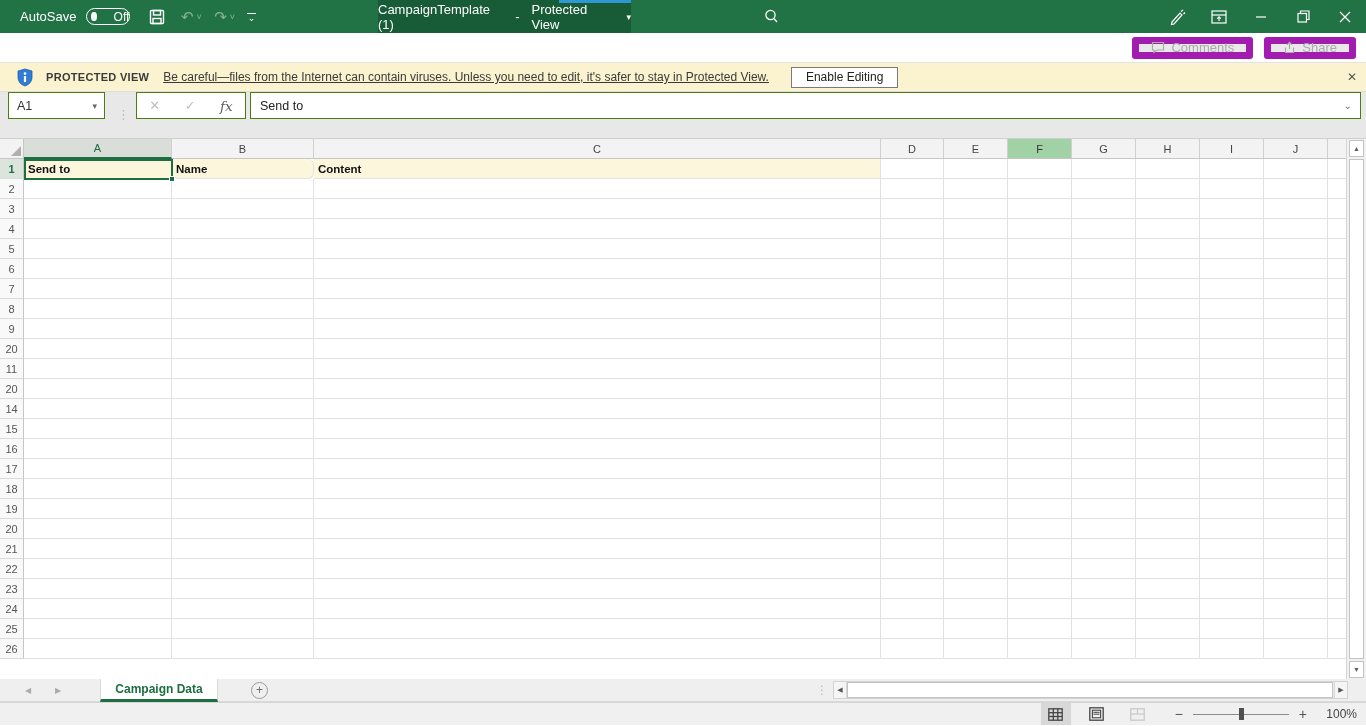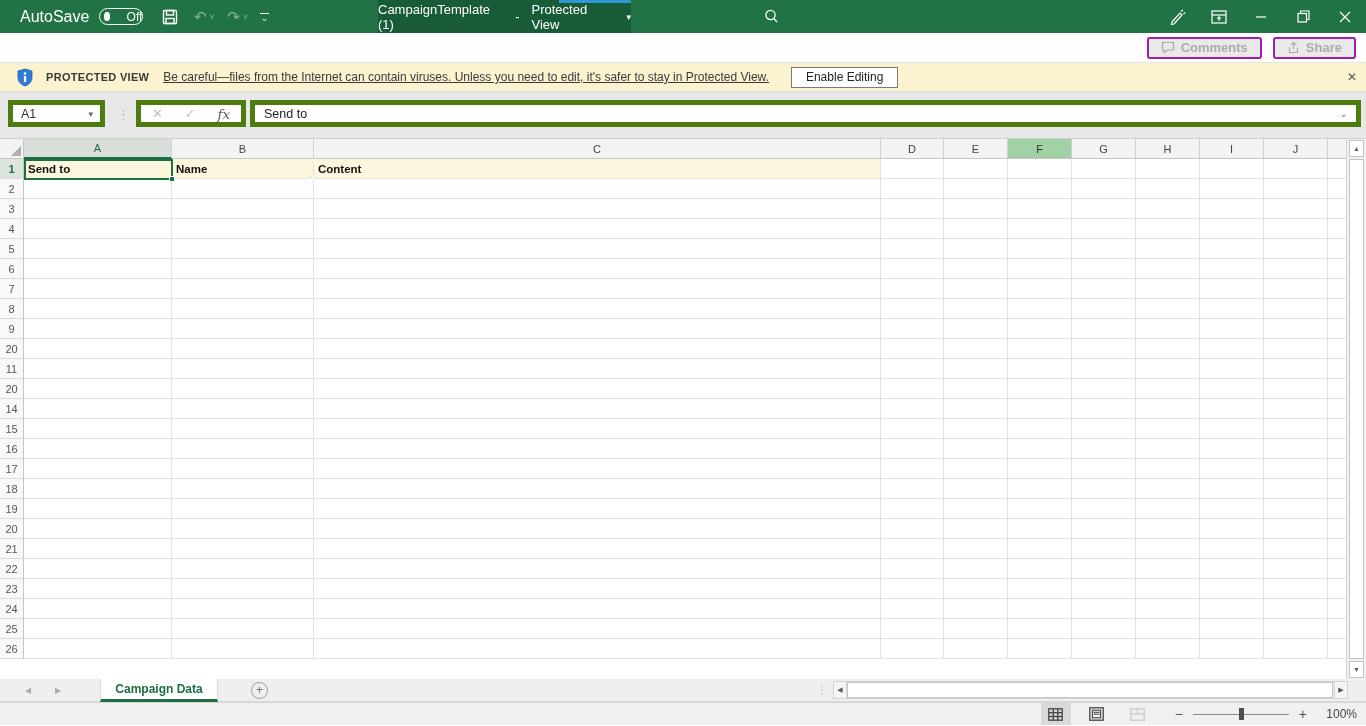--- a/index.html
+++ b/index.html
@@ -2,21 +2,21 @@
 <html><head>
 <meta charset="utf-8">
 <style>
   * { margin:0; padding:0; box-sizing:border-box; }
   html,body { width:1366px; height:726px; overflow:hidden; background:#fff;
               font-family:"Liberation Sans","DejaVu Sans",sans-serif; }
 
   
   .titlebar { position:relative; height:33px; background:#217346; color:#fff; }
   .tb-left { position:absolute; left:0; top:0; height:33px; display:flex; align-items:center; }
-  .autosave-label { margin-left:20px; font-size:16px; }
+  .autosave-label { margin-left:20px; font-size:13px; }
   .toggle { margin-left:10px; width:44px; height:17px; border:1px solid #fff; border-radius:9px;
             display:flex; align-items:center; cursor:default; }
   .toggle-dot { width:9px; height:9px; border-radius:50%; background:#fff; margin-left:4px; }
   .toggle-state { font-size:12px; margin-left:17px; }
   .tb-btn { width:30px; height:33px; display:flex; align-items:center; justify-content:center; }
   .save-btn { margin-left:12px; }
   .dim { opacity:.45; }
   .undo-glyph { font-size:15px; }
   .mini-chevron { font-size:9px; opacity:.45; margin-left:-6px; margin-right:4px; }
   .qat-chevron { margin-left:8px; display:flex; flex-direction:column; align-items:center; }
@@ -28,36 +28,36 @@
   .search-btn { position:absolute; left:756px; top:0; width:30px; height:33px;
                 display:flex; align-items:center; justify-content:center; }
   .tb-right { position:absolute; right:0; top:0; height:33px; display:flex; }
   .win-btn { width:42px; height:33px; display:flex; align-items:center; justify-content:center; font-size:13px; }
 
   
   .menubar { height:30px; background:#fff; display:flex; align-items:center; border-bottom:1px solid #E3E3E3; }
   .menu-tabs { display:flex; height:30px; align-items:center; margin-left:10px; }
   .menu-tab { padding:0 15px; font-size:13px; color:#444; height:30px; display:flex; align-items:center; }
   .mb-right { margin-left:auto; display:flex; gap:11px; margin-right:10px; }
-  .soft-btn { height:22px; padding:0 12px; background:#E9E9E9; border:2px solid #a21caf; border-radius:3px;
-              color:#ABABAB; font-size:13px; display:flex; align-items:center; gap:6px;font-weight:bold; }
+  .soft-btn { height:22px; padding:0 12px; background:#E9E9E9; border:7px solid #a21caf; border-radius:3px;
+              color:#ABABAB; font-size:13px; display:flex; align-items:center; gap:6px; }
 
   
   .banner { position:relative; height:29px; background:#FBF3CF; border-bottom:1px solid #DDD;
             display:flex; align-items:center; }
   .shield { margin-left:16px; }
   .pv-label { margin-left:12px; font-size:11px; font-weight:bold; color:#3A3A3A; letter-spacing:.3px; }
   .pv-msg { margin-left:14px; font-size:12px; color:#3A3A3A; text-decoration:underline; }
   .enable-btn { margin-left:22px; height:21px; padding:0 14px; background:#fff; border:1px solid #7A7A7A;
                 font-size:12px; color:#222; display:flex; align-items:center; }
   .banner-close { position:absolute; right:9px; top:7px; font-size:12px; color:#555; }
 
   
   .formula-row { position:relative; height:47px; background:#E8E8E8; border-bottom:1px solid #CFCFCF; }
-  .white-box { position:absolute; top:8px; height:27px; background:#fff; border:5px solid #4d7c0f; }
+  .white-box { position:absolute; top:0; height:27px; background:#fff; border:1px solid #4d7c0f; }
   .name-box { left:8px; width:97px; display:flex; align-items:center; }
   .name-box-text { font-size:12.5px; color:#333; margin-left:8px; flex:1; }
   .name-box-arrow { font-size:9px; color:#666; margin-right:7px; }
   .fb-dots { position:absolute; left:117px; top:15px; color:#B9B9B9; font-size:13px; }
   .fx-box { left:136px; width:110px; display:flex; align-items:center; justify-content:space-around; }
   .fb-cancel,.fb-enter { color:#C0C0C0; font-size:13px; }
   .fb-fx { font-family:"DejaVu Serif",serif; font-style:italic; font-size:13.5px; color:#5F5F5F; }
   .formula-input { left:250px; right:5px; display:flex; align-items:center; }
   .formula-text { font-size:12.5px; color:#222; margin-left:9px; flex:1; }
   .formula-chevron { font-size:10px; color:#777; margin-right:8px; }

